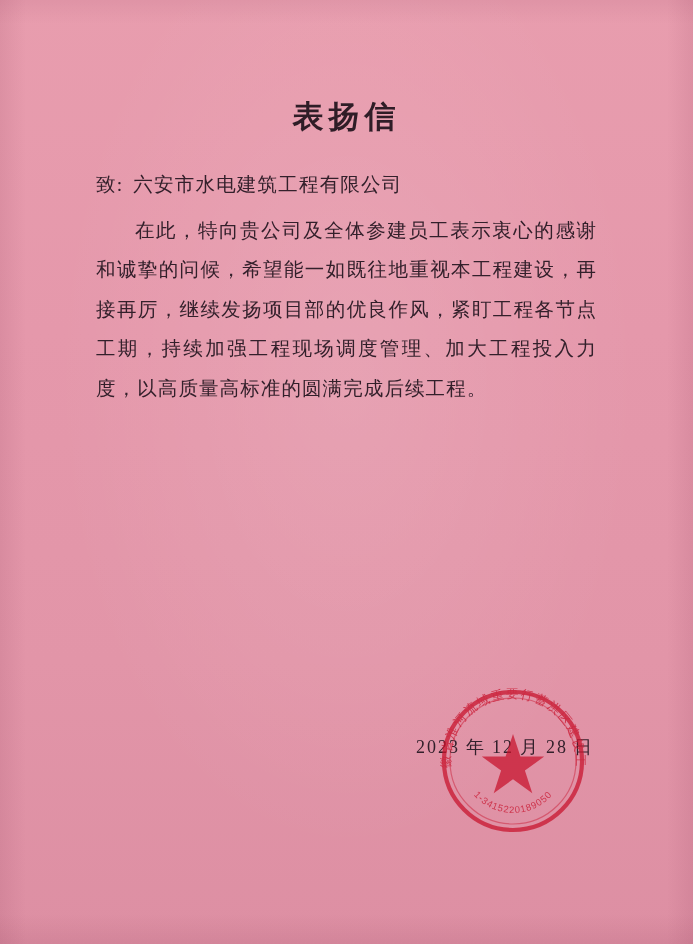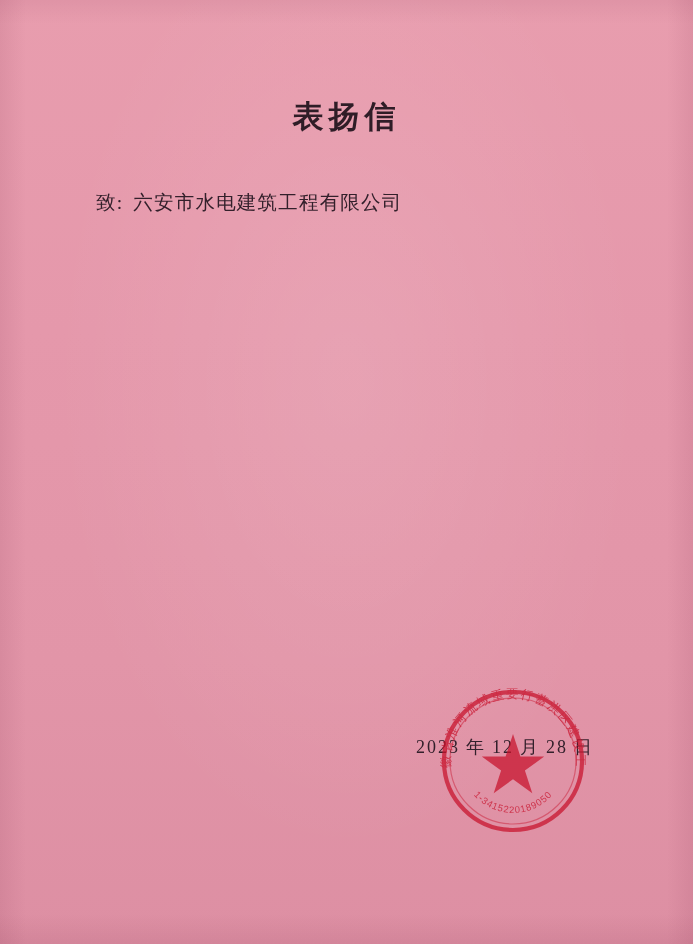--- a/index.html
+++ b/index.html
@@ -44,21 +44,21 @@
     text-align: center;
     font-size: 31px;
     font-weight: bold;
     letter-spacing: 5px;
     margin: 0;
     padding-top: 96px;
     color: #2f1d27;
     font-family: Liberation Mono, monospace;
   }
   .salutation {
-    margin-top: 46px;
+    margin-top: 28px;
     font-size: 19.5px;
     line-height: 1.9;
     letter-spacing: 1.2px;
     color: #33202b;
   }
   .salutation .salutation-label {
     margin-right: 10px;
   }
   .body-para {
     font-size: 19.5px;
@@ -103,20 +103,21 @@
 
 <div class="page">
   <div class="content">
 
     <h1 class="doc-title">表扬信</h1>
 
     <div class="salutation">
       <span class="salutation-label">致:</span><span>六安市水电建筑工程有限公司</span>
     </div>
 
+    <p class="body-para">在此，特向贵公司及全体参建员工表示衷心的感谢和诚挚的问候，希望能一如既往地重视本工程建设，再接再厉，继续发扬项目部的优良作风，紧盯工程各节点工期，持续加强工程现场调度管理、加大工程投入力度，以高质量高标准的圆满完成后续工程。</p>
 
   </div>
 
   <div class="date-line">
     <span>2023</span><span>年</span><span>12</span><span>月</span><span>28</span><span>日</span>
   </div>
 
   <div class="seal">
     <svg width="166" height="166" viewBox="0 0 166 166" aria-hidden="true">
       <defs>

